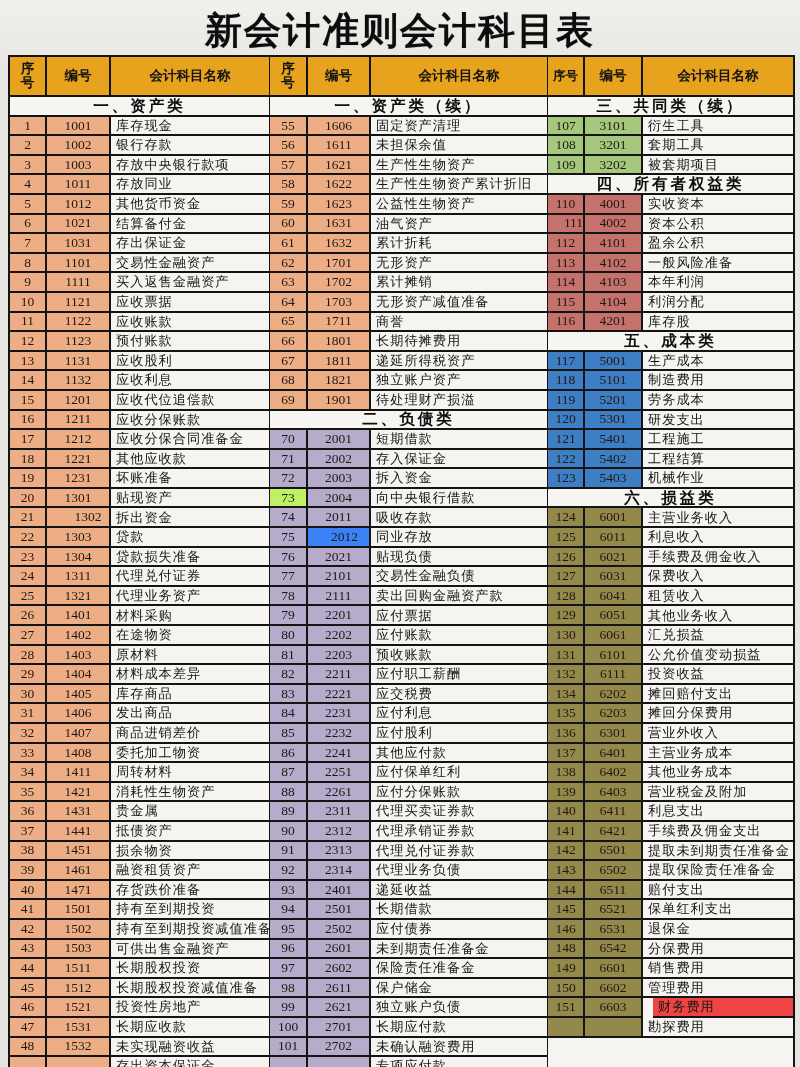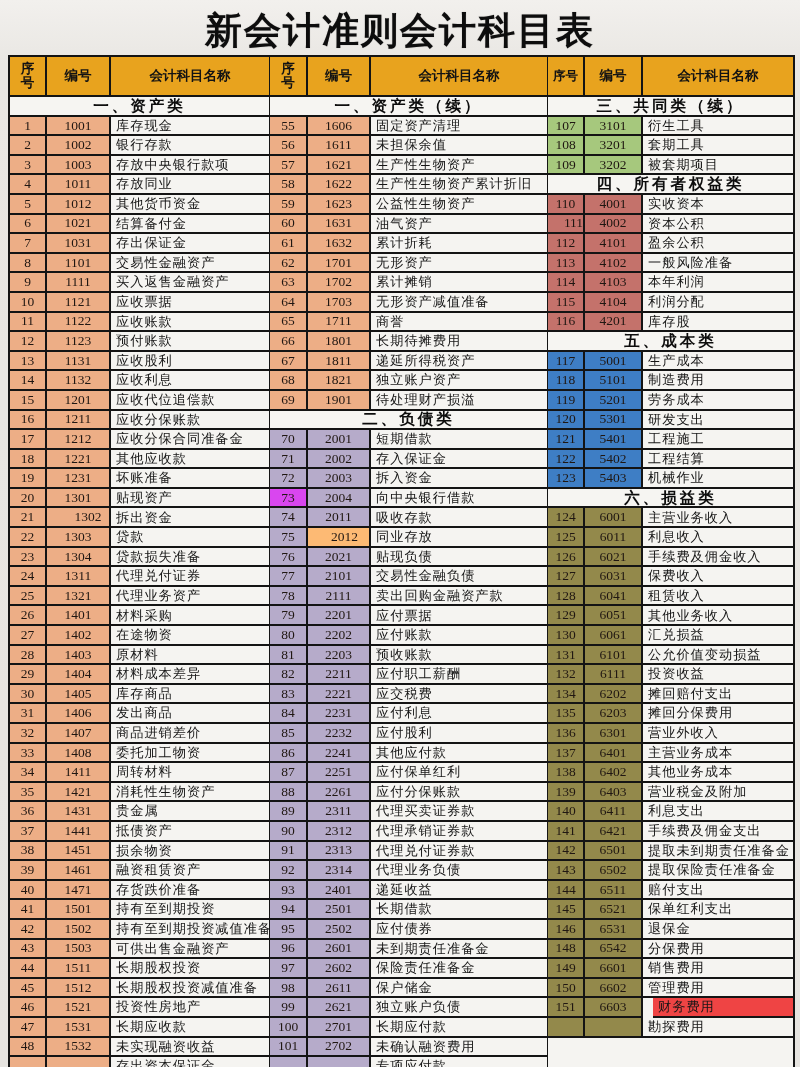--- a/index.html
+++ b/index.html
@@ -416,32 +416,32 @@
         <div class="cell c-seq num" style="background: rgb(182, 171, 202);">71</div>
         <div class="cell c-code num" style="background: rgb(182, 171, 202);">2002</div>
         <div class="cell c-name" style="background: rgb(245, 244, 241);">存入保证金</div>
       </div>
       <div class="row">
         <div class="cell c-seq num" style="background: rgb(182, 171, 202);">72</div>
         <div class="cell c-code num" style="background: rgb(182, 171, 202);">2003</div>
         <div class="cell c-name" style="background: rgb(245, 244, 241);">拆入资金</div>
       </div>
       <div class="row">
-        <div class="cell c-seq num" style="background: #d946ef;">73</div>
+        <div class="cell c-seq num" style="background: #bef264;">73</div>
         <div class="cell c-code num" style="background: rgb(182, 171, 202);">2004</div>
         <div class="cell c-name" style="background: rgb(245, 244, 241);">向中央银行借款</div>
       </div>
       <div class="row">
         <div class="cell c-seq num" style="background: rgb(182, 171, 202);">74</div>
         <div class="cell c-code num" style="background: rgb(182, 171, 202);">2011</div>
         <div class="cell c-name" style="background: rgb(245, 244, 241);">吸收存款</div>
       </div>
       <div class="row">
         <div class="cell c-seq num" style="background: rgb(182, 171, 202);">75</div>
-        <div class="cell c-code num" style="background: #fdba74; padding-left: 12px;">2012</div>
+        <div class="cell c-code num" style="background: #3b82f6; padding-left: 12px;">2012</div>
         <div class="cell c-name" style="background: rgb(245, 244, 241);">同业存放</div>
       </div>
       <div class="row">
         <div class="cell c-seq num" style="background: rgb(182, 171, 202);">76</div>
         <div class="cell c-code num" style="background: rgb(182, 171, 202);">2021</div>
         <div class="cell c-name" style="background: rgb(245, 244, 241);">贴现负债</div>
       </div>
       <div class="row">
         <div class="cell c-seq num" style="background: rgb(182, 171, 202);">77</div>
         <div class="cell c-code num" style="background: rgb(182, 171, 202);">2101</div>

